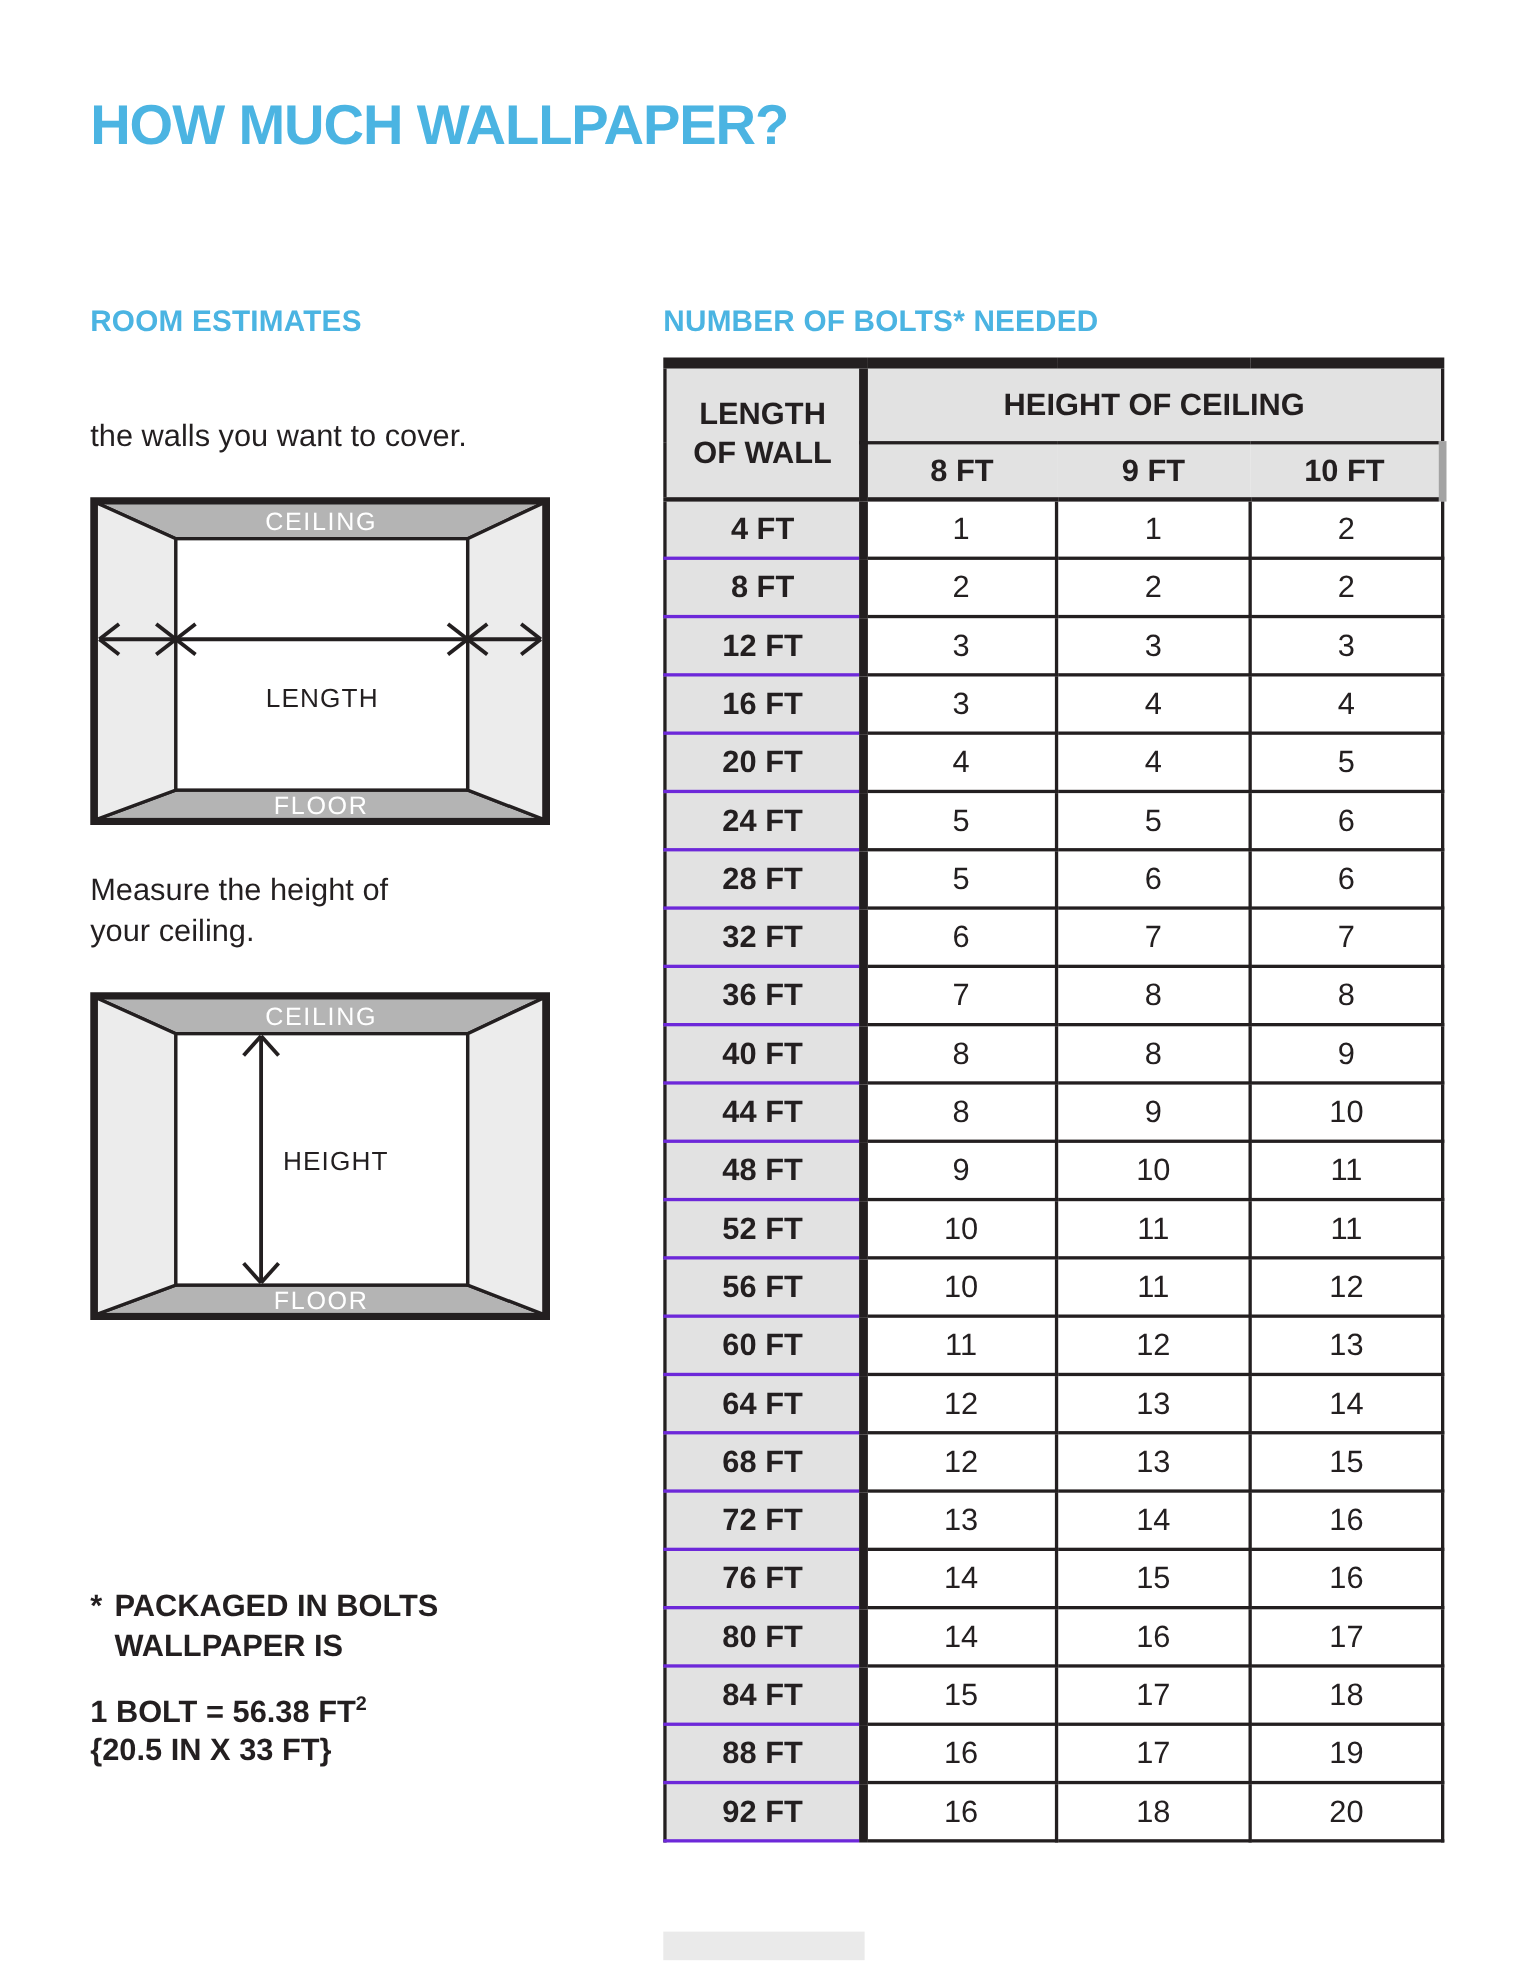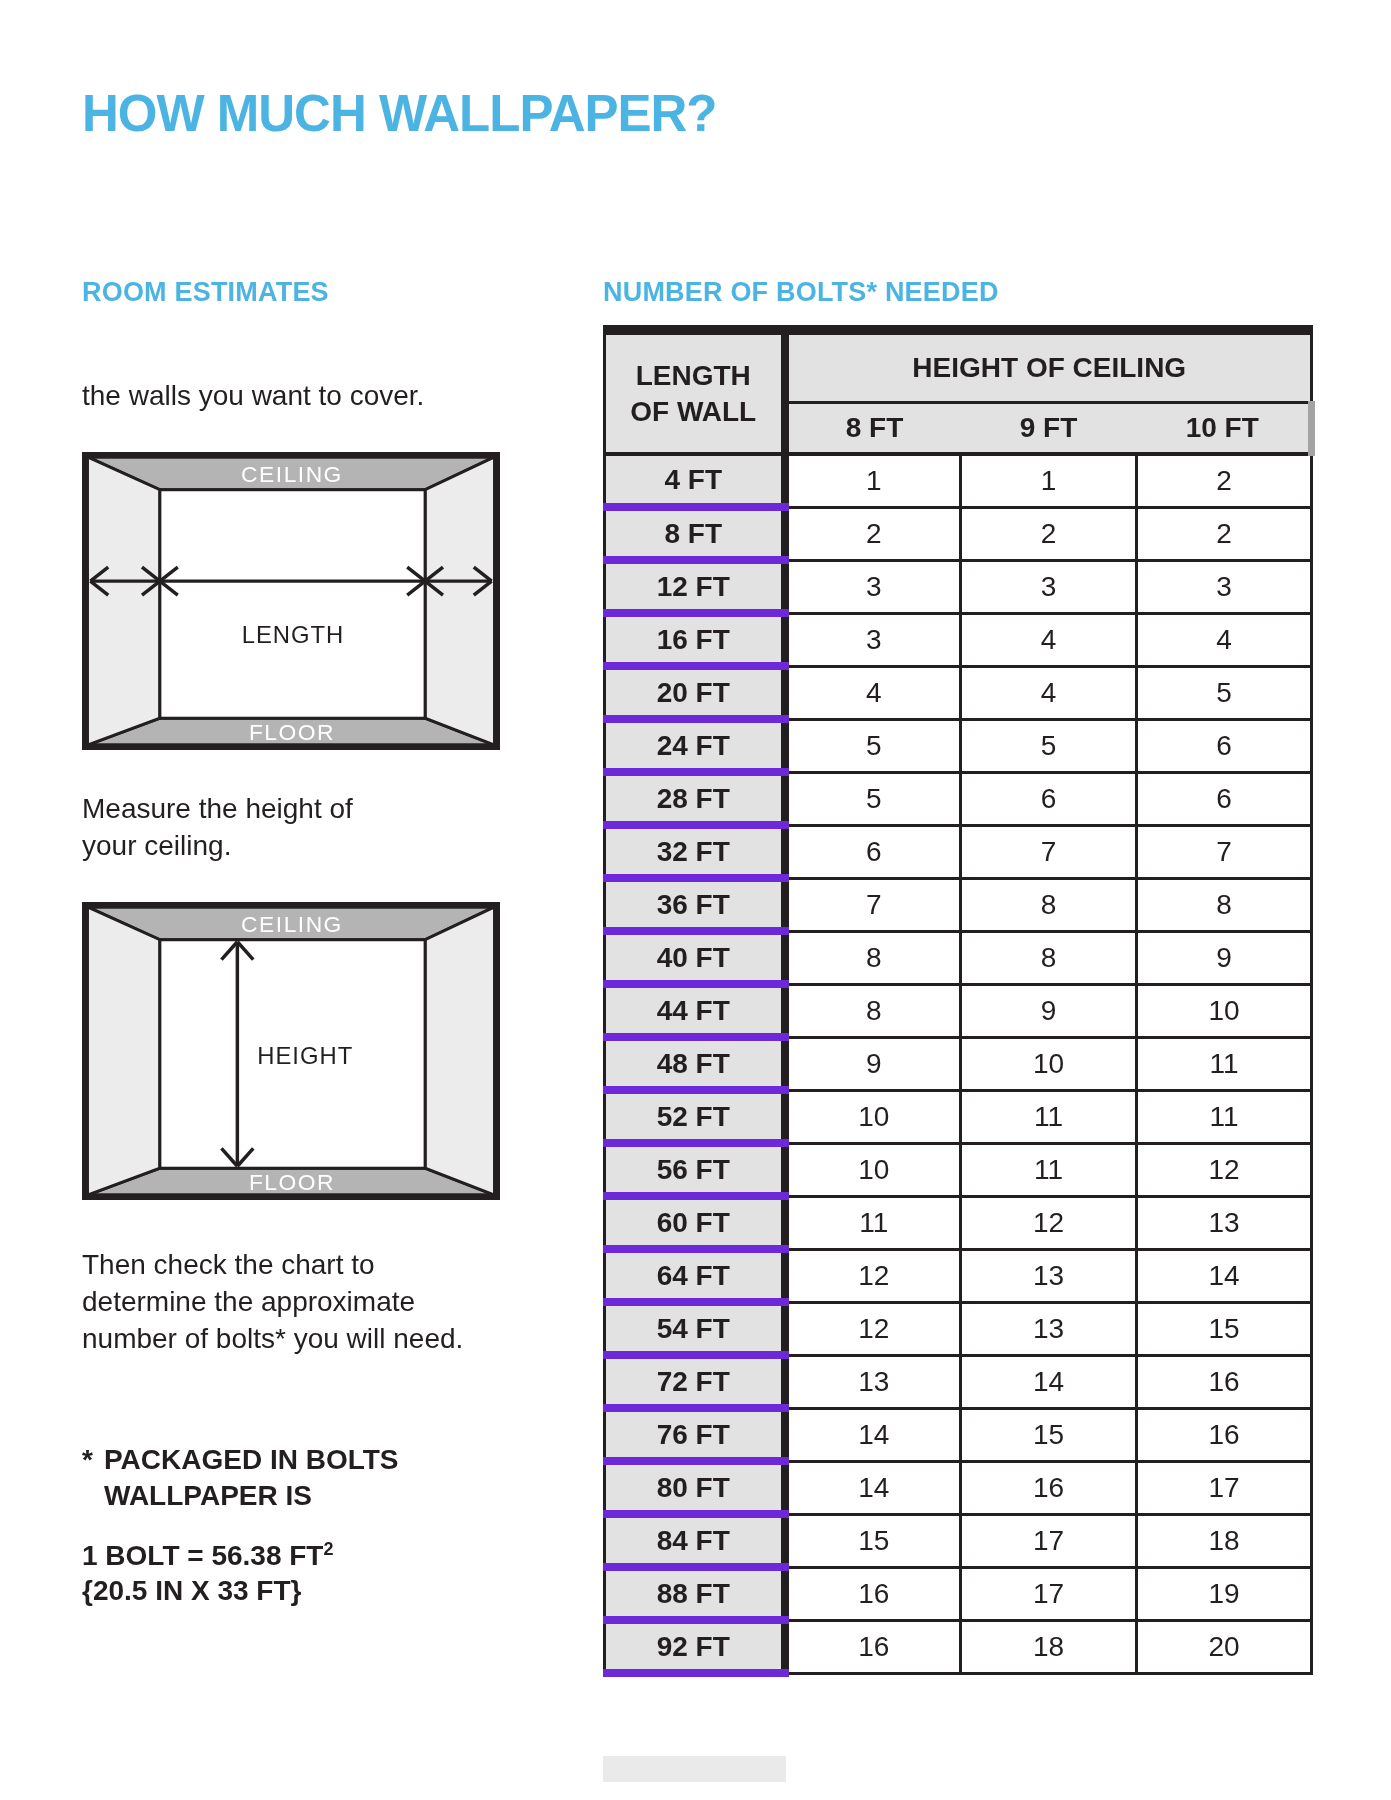--- a/index.html
+++ b/index.html
@@ -133,21 +133,21 @@
     height: 52px;
     border-bottom: 4px solid #231f20;
   }
   .ft-row th:last-child { border-right: 7px solid #a3a3a3; text-align: center; }
   .body-row th.row-label {
     background: #e2e2e2;
     font-weight: bold;
     height: 53px;
     border-left: 3px solid #231f20;
     border-right: 8px solid #231f20;
-    border-bottom: 8px solid #6d28d9;
+    border-bottom: 3px solid #6d28d9;
   }
   .body-row td {
     height: 53px;
     background: #ffffff;
     border-right: 3px solid #231f20;
     border-bottom: 3px solid #231f20;
     font-weight: normal;
   }
   .table-bottom-strip {
     position: absolute;
@@ -206,21 +206,20 @@
       <line x1="156" y1="41" x2="156" y2="265"></line>
       <line x1="156" y1="40" x2="140" y2="58"></line>
       <line x1="156" y1="40" x2="172" y2="58"></line>
       <line x1="156" y1="266" x2="140" y2="248"></line>
       <line x1="156" y1="266" x2="172" y2="248"></line>
     </g>
     <text class="diagram-label-dark" x="176" y="163" text-anchor="start">HEIGHT</text>
     <rect x="3" y="3" width="414" height="294" fill="none" stroke="#231f20" stroke-width="7"></rect>
   </svg>
 
-  <p class="instruction" id="instruction-3"><span>Then check the chart to</span><br><span>determine the approximate</span><br><span>number of bolts* you will need.</span></p>
 
   <div class="footnote">
     <span class="star">*</span>
     <span style="grid-column:2;">PACKAGED IN BOLTS</span>
     <span>WALLPAPER IS</span>
   </div>
 
   <div class="bolt-info">
     <div><span>1 BOLT = 56.38 FT</span><sup>2</sup></div>
     <div>{20.5 IN X 33 FT}</div>
@@ -338,21 +337,21 @@
             <td>12</td>
             <td>13</td>
           </tr>
           <tr class="body-row">
             <th class="row-label">64 FT</th>
             <td>12</td>
             <td>13</td>
             <td>14</td>
           </tr>
           <tr class="body-row">
-            <th class="row-label">54 FT</th>
+            <th class="row-label">68 FT</th>
             <td>12</td>
             <td>13</td>
             <td>15</td>
           </tr>
           <tr class="body-row">
             <th class="row-label">72 FT</th>
             <td>13</td>
             <td>14</td>
             <td>16</td>
           </tr>

